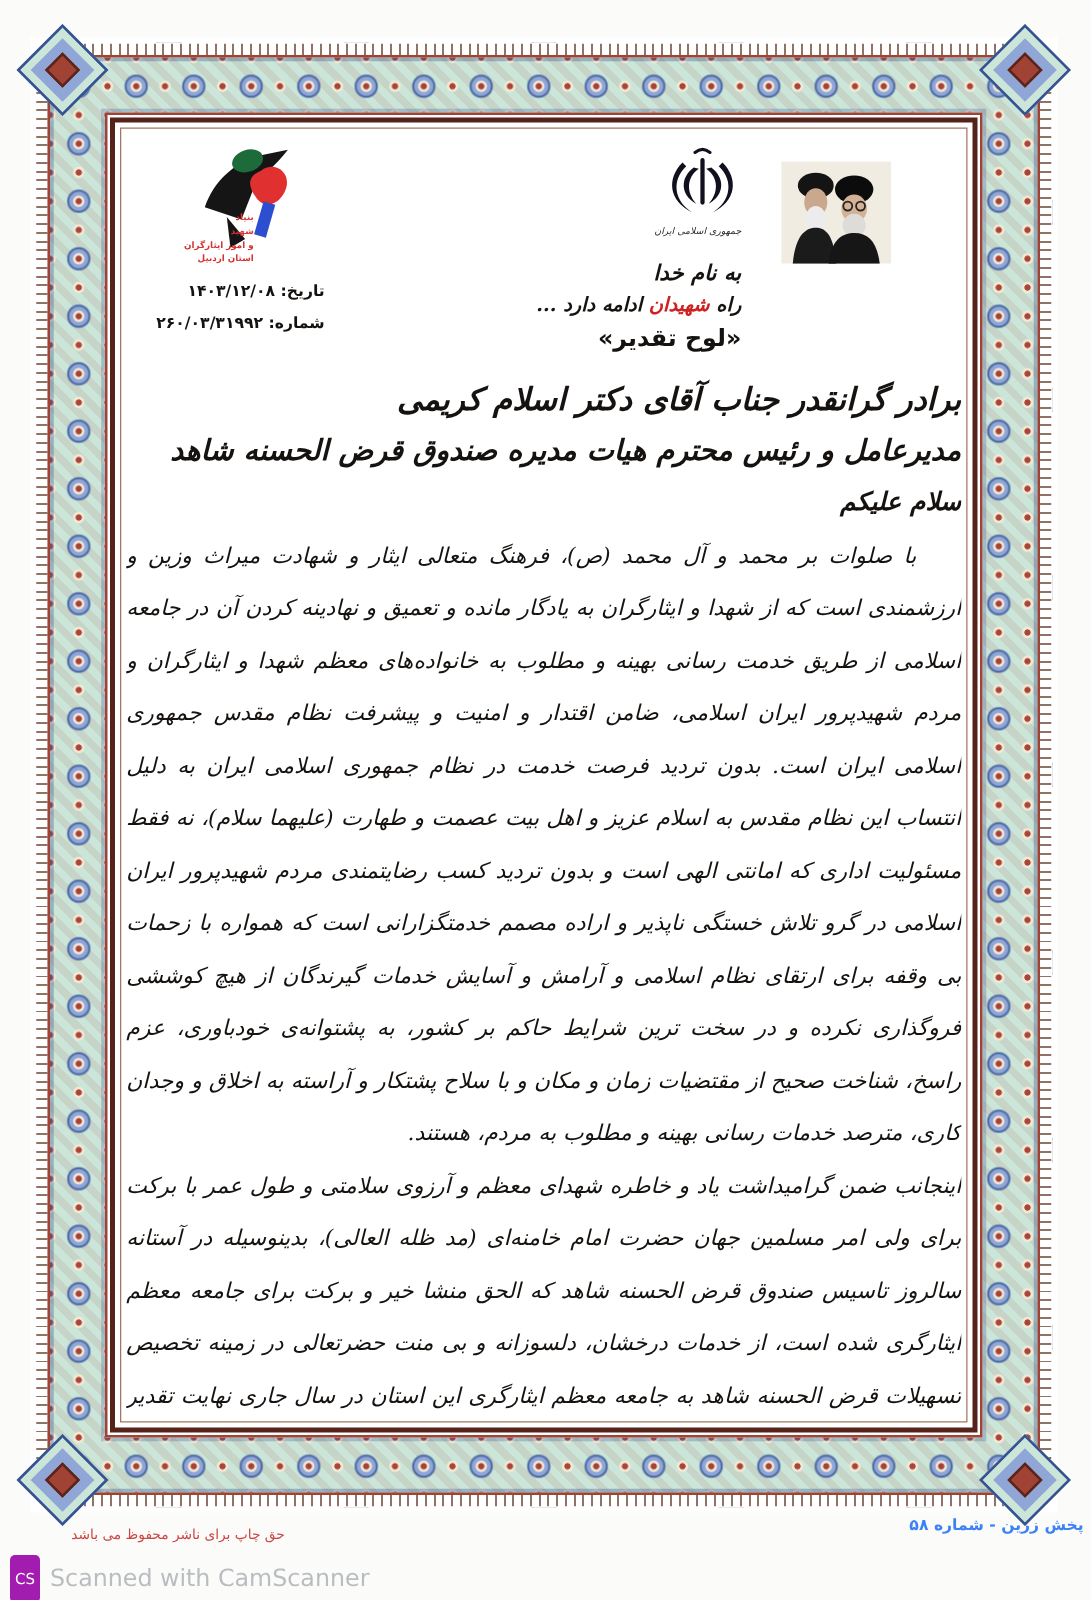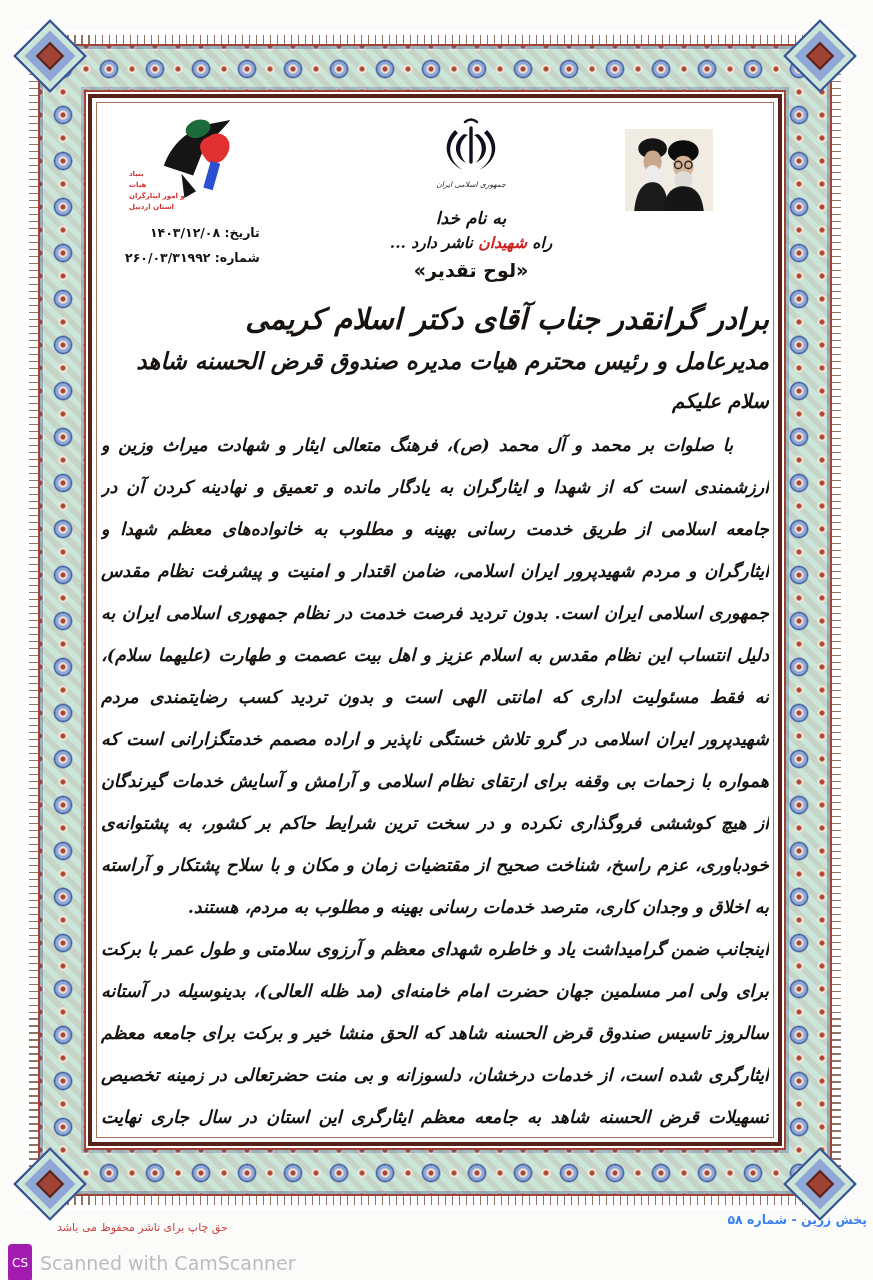--- a/index.html
+++ b/index.html
@@ -30,36 +30,36 @@
   .cor.tl{left:-6px;top:-6px;} .cor.tr{right:-6px;top:-6px;} .cor.bl{left:-6px;bottom:-6px;} .cor.br{right:-6px;bottom:-6px;}
   .cor::before{content:"";position:absolute;inset:6px;transform:rotate(45deg);background:#8fa6d6;border:2px solid #35538f;box-shadow:inset 0 0 0 6px #cbe5d8;}
   .cor::after{content:"";position:absolute;inset:22px;transform:rotate(45deg);background:#a04335;border:2px solid #5a241b;}
   .il1{position:absolute;inset:64px;border:4px solid #55231a;}
   .il2{position:absolute;inset:72px;border:1px solid #a4765f;}
 
   
   .content{position:absolute;inset:77px;direction:rtl;overflow:hidden;color:#15120f;}
   .hz{position:relative;height:194px;}
   .logo{position:absolute;left:50px;top:8px;}
-  .logo-cap{position:absolute;left:28px;top:62px;width:74px;text-align:left;color:#d63333;font-size:7px;font-weight:bold;line-height:1.55;}
+  .logo-cap{position:absolute;left:28px;top:62px;width:74px;text-align:right;color:#d63333;font-size:7px;font-weight:bold;line-height:1.55;}
   .meta{position:absolute;left:24px;top:118px;font-size:12.5px;font-weight:bold;direction:rtl;}
   .meta div{margin-bottom:10px;}
-  .hc{position:absolute;left:248px;top:10px;width:244px;text-align:center;}
+  .hc{position:absolute;left:248px;top:10px;width:244px;}
   .hc .cap{font-size:7.5px;color:#2a2a2a;margin-top:1px;}
   .serifit{font-family:"DejaVu Serif",serif;font-style:italic;}
   .bism{font-size:17px;font-weight:bold;margin-top:19px;}
   .motto{font-size:15.5px;font-weight:bold;margin-top:5px;}
   .motto .red{color:#cc2222;}
   .ttl{font-size:19px;font-weight:bold;margin-top:7px;letter-spacing:.5px;}
   .photo{position:absolute;left:524px;top:22px;}
   .recip{text-align:right;margin-top:2px;}
-  .r1{font-size:29px;font-weight:bold;line-height:33px;font-style:italic;}
+  .r1{font-size:25px;font-weight:bold;line-height:33px;font-style:italic;}
   .r2{font-size:23px;font-weight:bold;line-height:30px;margin-top:10px;}
   .r3{font-size:20px;font-weight:bold;line-height:26px;margin-top:12px;}
-  .body{margin-top:10px;font-size:17.5px;line-height:42px;text-align:justify;text-align-last:right;font-weight:700;}
+  .body{margin-top:10px;font-size:17.5px;line-height:42px;text-align:justify;text-align-last:right;font-weight:400;}
   .body p{margin:0;}
   .body p.first{text-indent:36px;}
 
   
   .copyright{position:absolute;left:57px;top:1221px;color:#cc4444;font-size:11px;font-weight:normal;direction:rtl;}
   .publisher{position:absolute;right:6px;top:1212px;color:#3b82f6;font-size:12.5px;font-weight:bold;direction:rtl;}
   .cam{position:absolute;left:8px;top:1244px;display:flex;align-items:center;gap:8px;}
   .cs-box{width:24px;height:38px;background:#a21caf;color:#fff;border-radius:4px;display:flex;align-items:center;justify-content:center;font-size:12px;font-weight:normal;}
   .cs-txt{color:#b9bdc1;font-size:19px;}
 </style>
@@ -91,42 +91,42 @@
         <svg width="100" height="88" viewBox="0 0 100 90">
           <path d="M12,52 C20,28 40,13 60,9 L80,5 C68,20 59,26 53,34 L42,62 Z" fill="#151515"></path>
           <ellipse cx="47" cy="14" rx="13" ry="9" transform="rotate(-18 47 14)" fill="#1d6b3a"></ellipse>
           <path d="M58,22 C70,13 85,25 77,40 C71,51 60,53 54,44 C46,33 48,26 58,22 Z" fill="#e03030"></path>
           <rect x="56" y="48" width="10" height="28" transform="rotate(16 61 62)" fill="#2b4fd0"></rect>
           <path d="M30,60 L45,78 L33,85 Z" fill="#151515"></path>
         </svg>
       </div>
       <div class="logo-cap">
         <div>بنیاد</div>
-        <div>هیات</div>
+        <div>شهید</div>
         <div>و امور ایثارگران</div>
         <div>استان اردبیل</div>
       </div>
       <div class="meta">
         <div><span>تاریخ:</span> <span>۱۴۰۳/۱۲/۰۸</span></div>
         <div><span>شماره:</span> <span>۲۶۰/۰۳/۳۱۹۹۲</span></div>
       </div>
       <div class="hc">
         <div>
           <svg width="62" height="58" viewBox="0 0 60 58">
             <path d="M24,5 q6,-5 12,0" stroke="#10101f" stroke-width="2.4" fill="none" stroke-linecap="round"></path>
             <path d="M30,11 L30,45" stroke="#10101f" stroke-width="3.4" stroke-linecap="round"></path>
             <path d="M23,17 C12,25 12,39 25,46 C17,37 17,25 27,18 Z" fill="#10101f"></path>
             <path d="M37,17 C48,25 48,39 35,46 C43,37 43,25 33,18 Z" fill="#10101f"></path>
             <path d="M14,13 C1,26 3,44 22,53 C7,44 5,27 17,16 Z" fill="#10101f"></path>
             <path d="M46,13 C59,26 57,44 38,53 C53,44 55,27 43,16 Z" fill="#10101f"></path>
           </svg>
         </div>
         <div class="cap serifit">جمهوری اسلامی ایران</div>
         <div class="bism serifit">به نام خدا</div>
-        <div class="motto serifit"><span>راه </span><span class="red">شهیدان</span><span> ناشر دارد ...</span></div>
+        <div class="motto serifit"><span>راه </span><span class="red">شهیدان</span><span> ادامه دارد ...</span></div>
         <div class="ttl">«لوح تقدیر»</div>
       </div>
       <div class="photo">
         <svg width="88" height="82" viewBox="0 0 86 80">
           <rect x="0" y="0" width="86" height="80" fill="#f0ece2"></rect>
           <ellipse cx="27" cy="19" rx="14" ry="10" fill="#141414"></ellipse>
           <ellipse cx="27" cy="32" rx="9" ry="11" fill="#c9a88e"></ellipse>
           <ellipse cx="27" cy="45" rx="8" ry="10" fill="#ececec"></ellipse>
           <path d="M9,80 C11,58 19,52 27,52 C35,52 41,58 43,80 Z" fill="#1b1b1b"></path>
           <ellipse cx="57" cy="22" rx="15" ry="11" fill="#0c0c0c"></ellipse>

